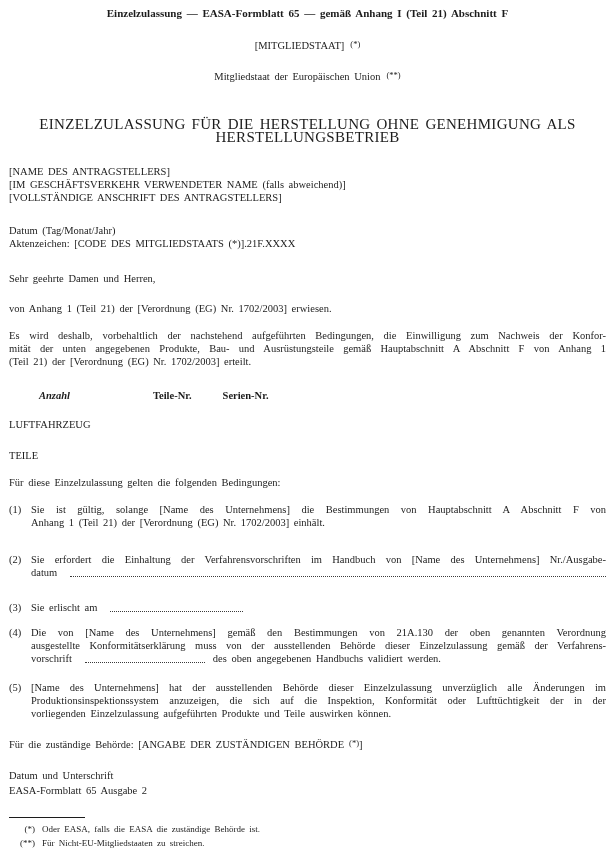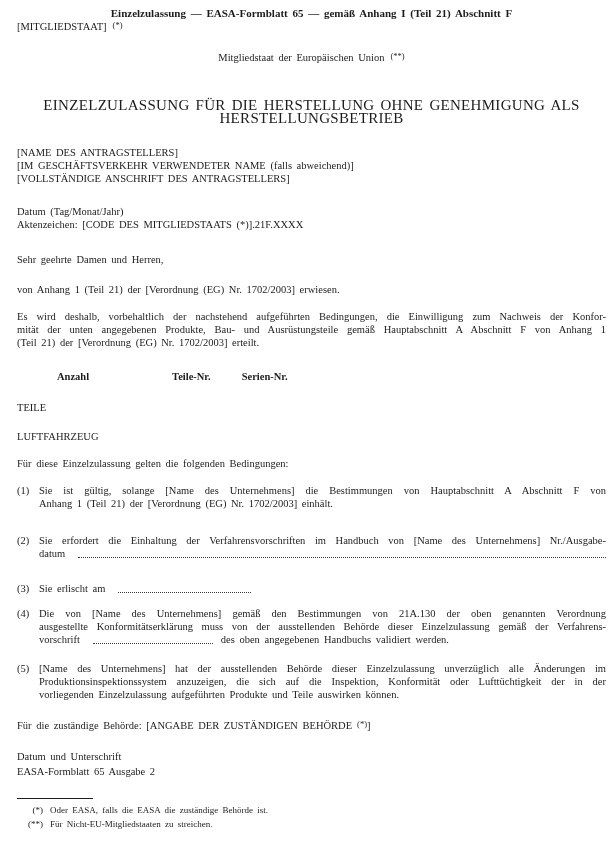--- a/index.html
+++ b/index.html
@@ -6,40 +6,40 @@
   html, body { background: #ffffff; }
   .page {
     position: relative;
     width: 615px;
     height: 860px;
     background: #ffffff;
     font-family: "Liberation Serif", "DejaVu Serif", serif;
     font-size: 10.5px;
     line-height: 13px;
     color: #1c1c1c;
-    padding: 7px 9px 0 17px;
+    padding: 7px 9px 0 9px;
     overflow: hidden;
     word-spacing: 2px;
   }
   .title { font-size: 11px; font-weight: bold; text-align: center; }
-  #member { }
+  #member { margin-top: 19px; text-align: center; }
   #subtitle { margin-top: 17px; text-align: center; }
   #heading { margin-top: 34px; text-align: center; font-weight: normal; font-size: 15px; letter-spacing: 0.3px; }
   .ref { font-size: 8.5px; position: relative; top: -2px; margin-left: 6px; }
   .ref-tight { font-size: 8.5px; position: relative; top: -2px; margin-left: 5px; }
   #applicant { margin-top: 21px; }
   #dateblock { margin-top: 20px; }
   #salutation { margin-top: 22px; }
   #para1 { margin-top: 17px; }
   #para2 { margin-top: 14px; }
   .line { min-height: 13px; }
   .just { text-align: justify; text-align-last: justify; }
   #thead { margin-top: 21px; font-weight: bold; }
   #thead span { display: inline-block; }
-  #thead span:nth-child(1) { margin-left: 40px; }
+  #thead span:nth-child(1) { margin-left: 30px; font-style: italic; }
   #thead span:nth-child(2) { margin-left: 83px; }
   #thead span:nth-child(3) { margin-left: 31px; }
   #aircraft { margin-top: 16px; }
   #parts { margin-top: 18px; }
   #intro { margin-top: 14px; }
   .cond { display: flex; }
   .cond:nth-child(1) { margin-top: 14px; }
   .cond:nth-child(2) { margin-top: 24px; }
   .cond:nth-child(3) { margin-top: 22px; }
   .cond:nth-child(4) { margin-top: 12px; }
@@ -95,23 +95,23 @@
     </div>
 
   <div id="para2">
       <div class="line just">Es wird deshalb, vorbehaltlich der nachstehend aufgeführten Bedingungen, die Einwilligung zum Nachweis der Konfor-</div>
       <div class="line just">mität der unten angegebenen Produkte, Bau- und Ausrüstungsteile gemäß Hauptabschnitt A Abschnitt F von Anhang 1</div>
       <div class="line">(Teil 21) der [Verordnung (EG) Nr. 1702/2003] erteilt.</div>
     </div>
 
   <div id="thead"><span>Anzahl</span><span>Teile-Nr.</span><span>Serien-Nr.</span></div>
 
+  <div id="aircraft" class="line">LUFTFAHRZEUG</div>
+
   <div id="parts" class="line">TEILE</div>
-
-  <div id="aircraft" class="line">LUFTFAHRZEUG</div>
 
   <div id="intro">Für diese Einzelzulassung gelten die folgenden Bedingungen:</div>
 
   <div id="conds">
       <div class="cond">
         <span class="cnum">(1)</span>
         <div class="cbody">
           <div class="line just">Sie ist gültig, solange [Name des Unternehmens] die Bestimmungen von Hauptabschnitt A Abschnitt F von</div>
           <div class="line">Anhang 1 (Teil 21) der [Verordnung (EG) Nr. 1702/2003] einhält.</div>
         </div>

